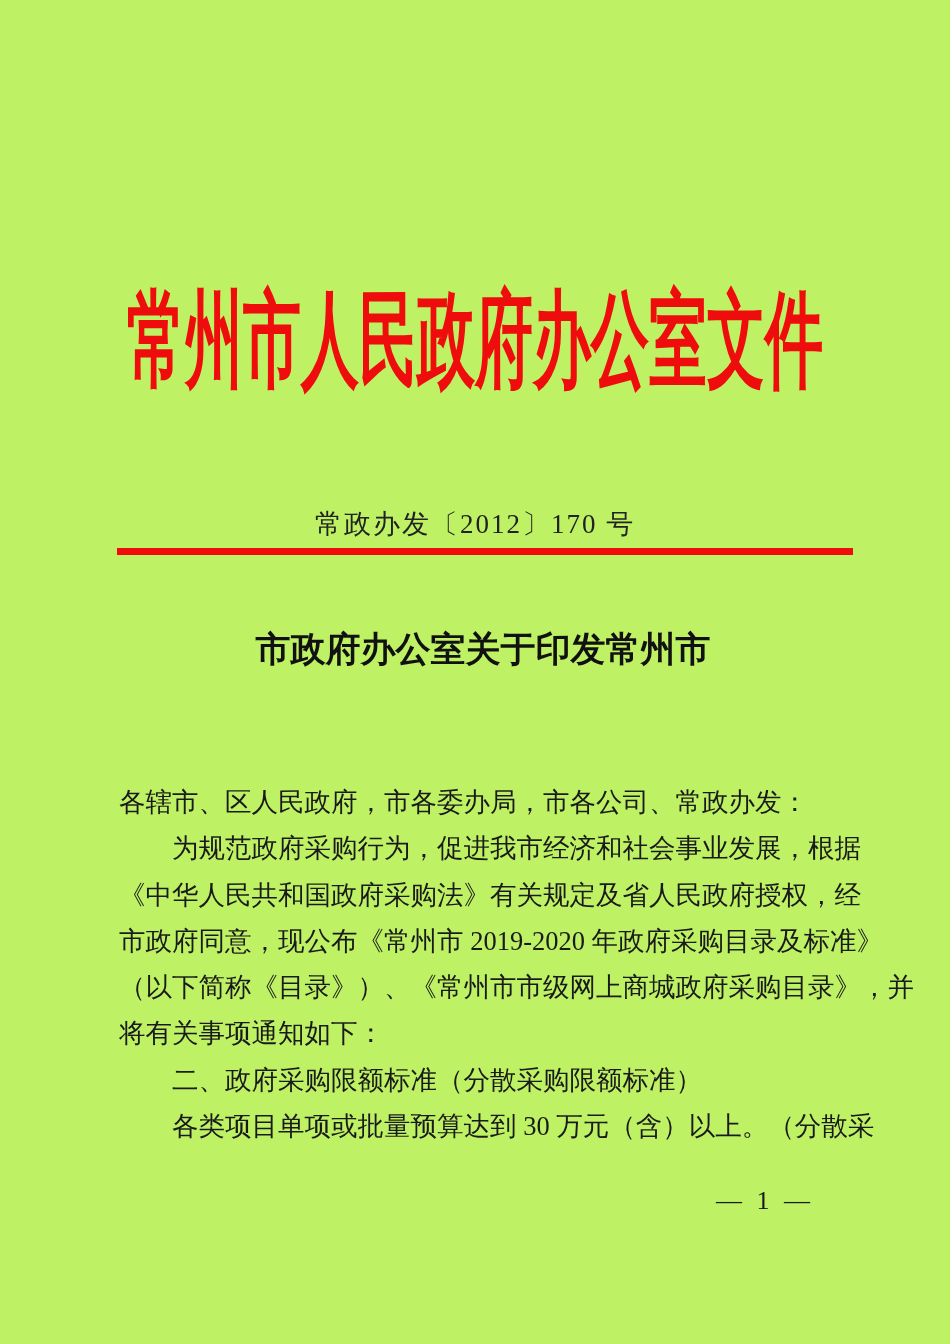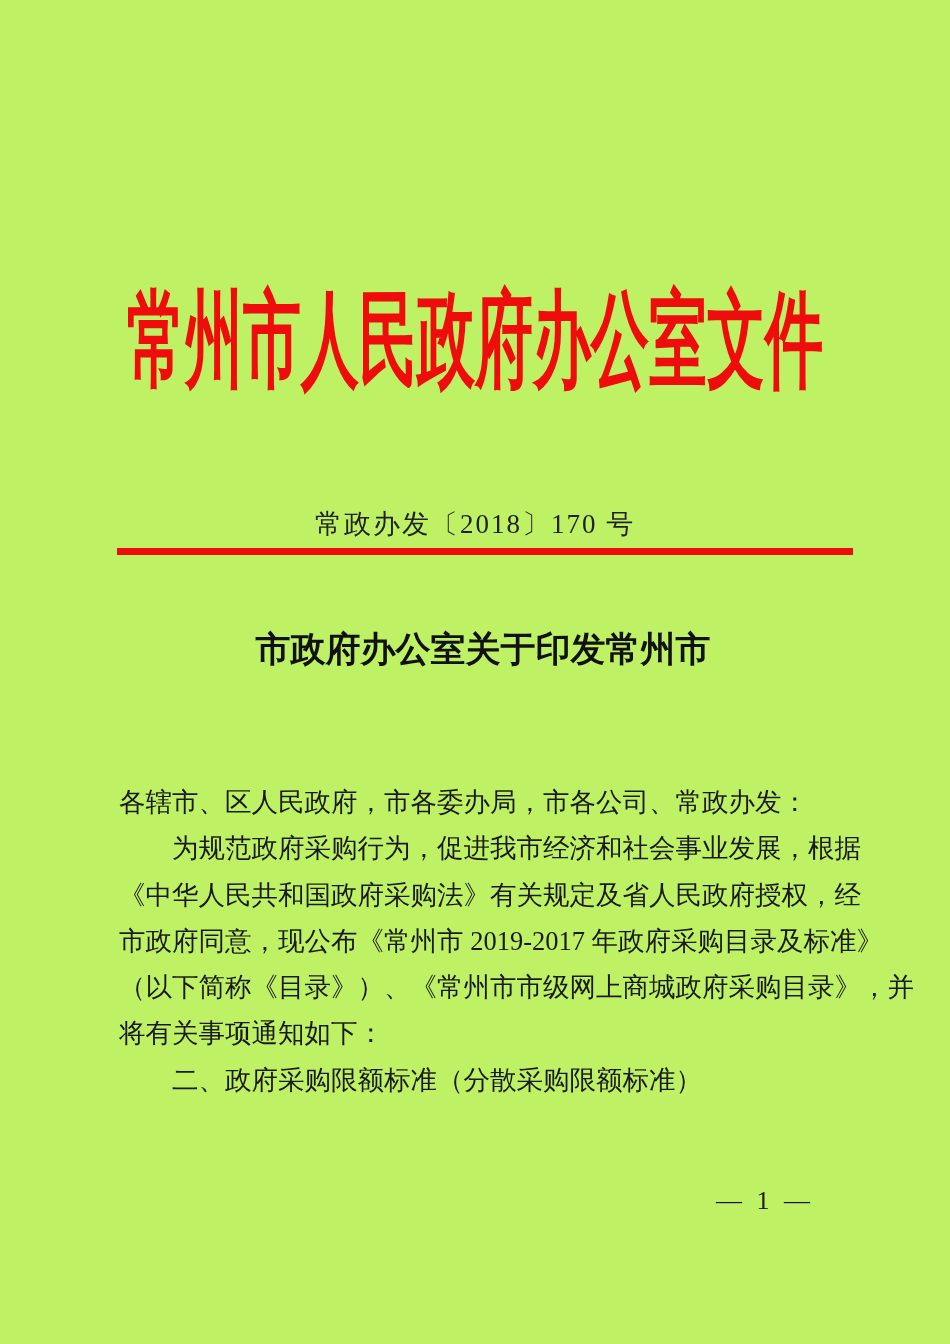--- a/index.html
+++ b/index.html
@@ -97,33 +97,34 @@
 </style>
 </head>
 <body>
 
 <div class="page">
 
   <div class="banner-wrap">
     <div class="banner-text">常州市人民政府办公室文件</div>
   </div>
 
-  <div class="doc-number">常政办发〔2018〕170 号</div>
+  <div class="doc-number">常政办发〔2012〕170 号</div>
 
   <div class="red-rule"></div>
 
   <div class="doc-title">
     <div>市政府办公室关于印发常州市</div>
   </div>
 
   <div class="body-block">
     <div class="body-line">各辖市、区人民政府，市各委办局，市各公司、常政办发：</div>
     <div class="body-line indent">为规范政府采购行为，促进我市经济和社会事业发展，根据</div>
     <div class="body-line">《中华人民共和国政府采购法》有关规定及省人民政府授权，经</div>
-    <div class="body-line">市政府同意，现公布《常州市 2019-2017 年政府采购目录及标准》</div>
+    <div class="body-line">市政府同意，现公布《常州市 2019-2020 年政府采购目录及标准》</div>
     <div class="body-line">（以下简称《目录》）、《常州市市级网上商城政府采购目录》，并</div>
     <div class="body-line">将有关事项通知如下：</div>
     <div class="body-line indent">二、政府采购限额标准（分散采购限额标准）</div>
+    <div class="body-line indent">各类项目单项或批量预算达到 30 万元（含）以上。（分散采</div>
   </div>
 
   <div class="page-number">— 1 —</div>
 
 </div>
 
 </body></html>

